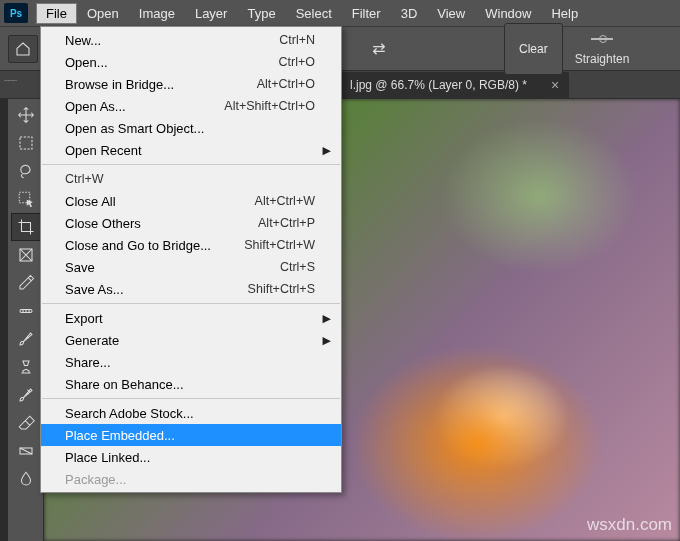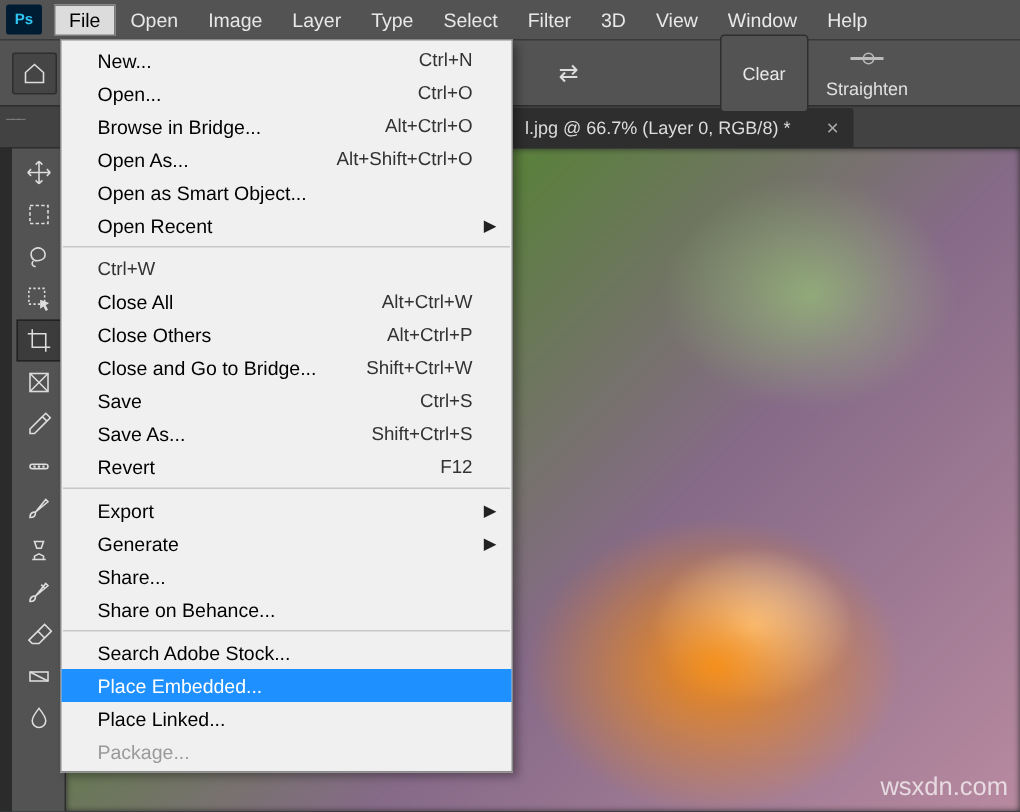--- a/index.html
+++ b/index.html
@@ -1,29 +1,29 @@
 <!DOCTYPE html>
 <html><head>
 <meta charset="utf-8">
 <style>
   * { margin: 0; padding: 0; box-sizing: border-box; font-family: "Segoe UI", Tahoma, sans-serif; user-select: none; }
   html, body { width: 680px; height: 541px; overflow: hidden; background: #535353; }
-  .app { width: 680px; height: 541px; position: relative; background: #0f172a; color: #e8e8e8; }
+  .app { width: 680px; height: 541px; position: relative; background: #4c1d95; color: #e8e8e8; }
 
   
   .menubar { height: 26px; background: #535353; display: flex; align-items: center; padding: 0 4px; font-size: 13px; }
   .ps-logo { width: 24px; height: 20px; background: #001c33; color: #31c5f4; font-size: 10px; font-weight: bold; display:flex; align-items:center; justify-content:center; border-radius:2px; margin-right: 8px; }
   .menu-item { padding: 3px 10px; cursor: default; }
   .menu-item.open { background: #dcdcdc; color: #000; border: 1px solid #7a7a7a; padding: 2px 9px; }
 
   
   .optionsbar { height: 45px; background: #535353; border-top: 1px solid #3a3a3a; border-bottom: 1px solid #2e2e2e; display:flex; align-items:center; padding: 0 8px; gap: 12px; position: relative; }
   .home-btn { width: 30px; height: 28px; background: #454545; border: 1px solid #2e2e2e; border-radius:2px; display:flex; align-items:center; justify-content:center; }
   .opt-arrows { width: 18px; height: 18px; display:inline-flex; align-items:center; justify-content:center; color:#ddd; margin-left: 320px;}
-  .clear-btn { padding: 18px 14px; background: #535353; border: 1px solid #2e2e2e; border-radius:3px; font-size: 12px; color: #e8e8e8; margin-left: 80px;}
+  .clear-btn { padding: 18px 14px; background: #535353; border: 1px solid #2e2e2e; border-radius:3px; font-size: 12px; color: #e8e8e8; margin-left: 104px;}
   .straighten { display:flex; align-items:center; gap:6px; font-size:12px; color:#e0e0e0;flex-direction:column; }
   .level-icon { width:22px; height:14px; position:relative; }
   .level-icon::before { content:""; position:absolute; width:22px; height:2px; background:#bbb; top:6px; }
   .level-icon::after { content:""; position:absolute; width:6px; height:6px; border:1px solid #bbb; border-radius:50%; top:3px; left:8px; }
 
   
   .tabbar { height: 28px; background: #424242; display:flex; align-items:flex-end; padding-left: 340px; border-bottom: 1px solid #2e2e2e;}
   .doc-tab { height: 26px; background: #2e2e2e; color: #ddd; font-size: 12px; padding: 0 10px; display:flex; align-items:center; gap:24px; border-top-left-radius:2px; border-top-right-radius:2px;}
   .doc-tab .close { color:#aaa; font-size:14px; }
 
@@ -121,24 +121,20 @@
         <span class="shortcut">Shift+Ctrl+W</span>
       </div>
     <div class="dd-row">
         <span class="label">Save</span>
         <span class="shortcut">Ctrl+S</span>
       </div>
     <div class="dd-row">
         <span class="label">Save As...</span>
         <span class="shortcut">Shift+Ctrl+S</span>
       </div>
-    <div class="dd-row">
-        <span class="label">Revert</span>
-        <span class="shortcut">F12</span>
-      </div>
     <div class="dd-sep"></div>
 
     <div class="dd-row">
         <span class="label">Export</span>
         <span class="arrow">▶</span>
       </div>
     <div class="dd-row">
         <span class="label">Generate</span>
         <span class="arrow">▶</span>
       </div>

